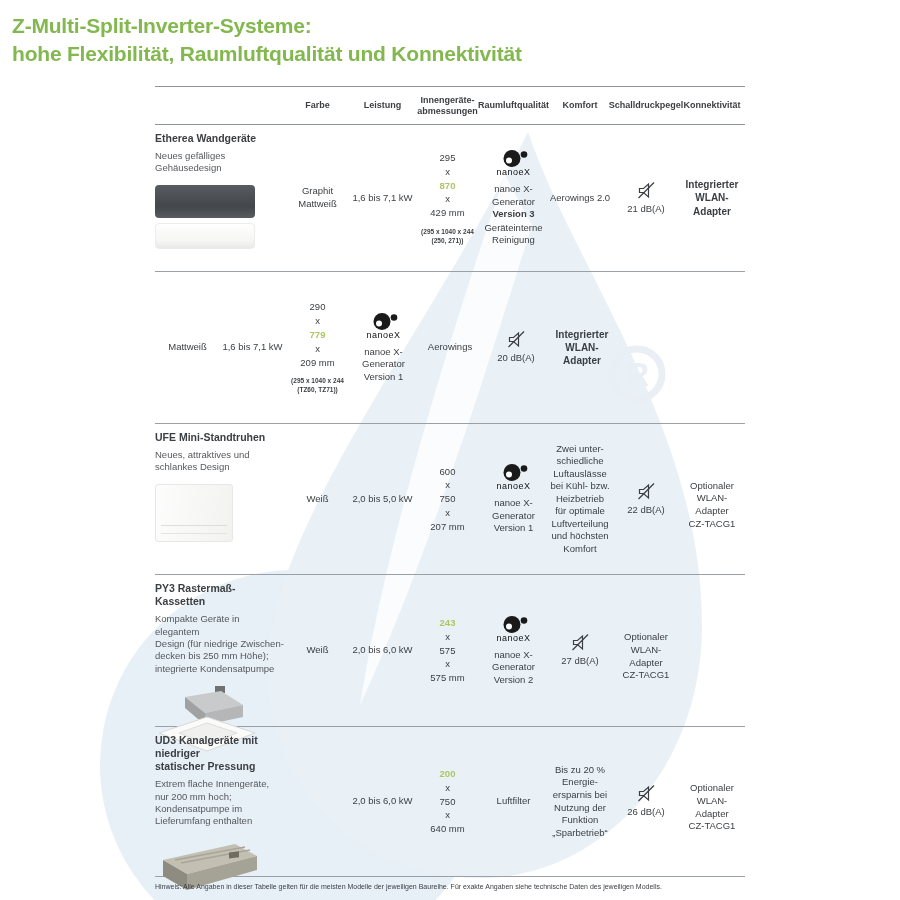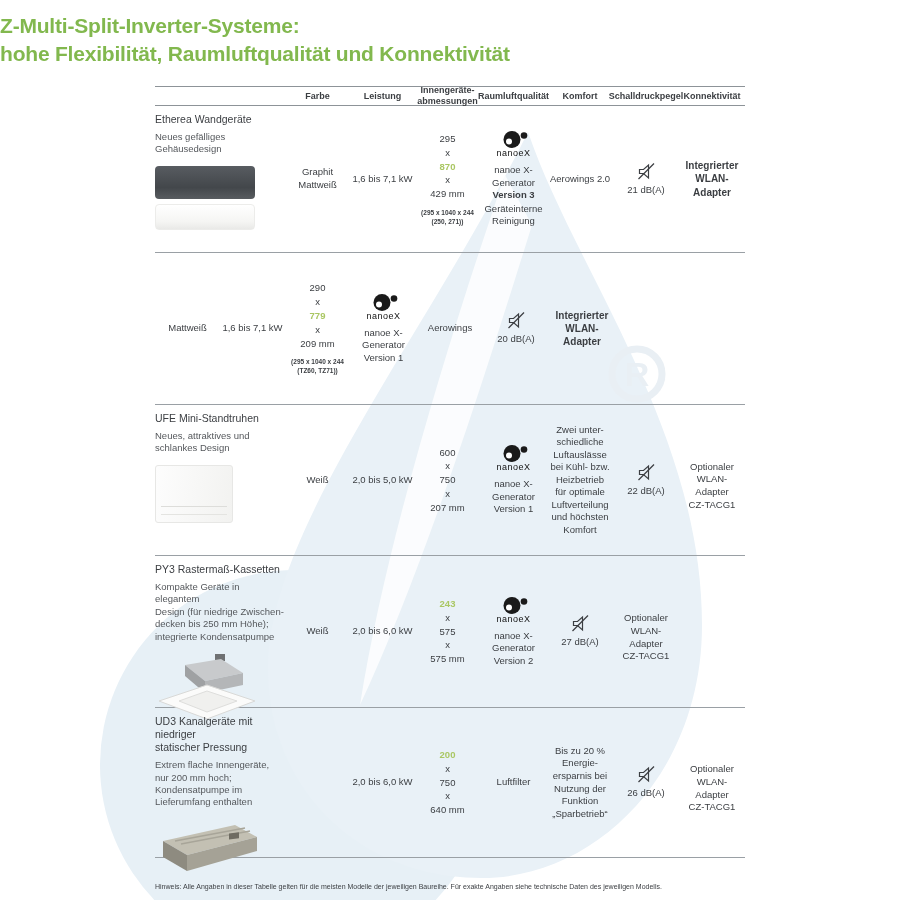--- a/index.html
+++ b/index.html
@@ -5,43 +5,43 @@
   * { margin:0; padding:0; box-sizing:border-box; }
   html,body { width:900px; height:900px; background:#ffffff; overflow:hidden;
     font-family:"Liberation Sans", sans-serif; color:#3b3e42; }
   .page { position:relative; width:900px; height:900px; }
 
   
   .bg-svg { position:absolute; left:0; top:0; z-index:0; }
 
   .content { position:absolute; left:155px; top:0; width:590px; z-index:1; }
 
-  .title { position:absolute; left:0; top:12px; font-size:21px; font-weight:bold;
+  .title { position:absolute; left:12px; top:12px; font-size:21px; font-weight:bold;
     color:#82b84e; line-height:1.33; letter-spacing:-0.2px; }
 
   .tbl { position:absolute; left:0; top:86px; width:590px; }
-  .hdr { display:flex; height:20px; border-top:1px solid #8d9398; border-bottom:1px solid #8d9398;
+  .hdr { display:flex; height:39px; border-top:1px solid #8d9398; border-bottom:1px solid #8d9398;
     align-items:center; }
   .row { display:flex; border-bottom:1px solid #9aa0a5; }
   .r1{height:147px;} .r2{height:152px;} .r3{height:151px;} .r4{height:152px;} .r5{height:150px;}
 
   .c { display:flex; flex-direction:column; align-items:center; justify-content:center;
     text-align:center; font-size:9.5px; line-height:1.32; }
   .c-prod { width:130px; align-items:flex-start; justify-content:flex-start; text-align:left; padding-top:7px; }
   .c-farbe { width:65px; }
   .c-leist { width:65px; }
   .c-abm { width:65px; }
   .c-rlq { width:67px; }
   .c-komf { width:66px; }
   .c-schall { width:66px; }
   .c-konn { width:66px; }
 
   .hdr .c { font-size:9px; font-weight:bold; line-height:1.2; }
 
-  .prod-name { font-size:10.5px; font-weight:normal; white-space:pre-line; line-height:1.25; }
+  .prod-name { font-size:10.5px; font-weight:bold; white-space:pre-line; line-height:1.25; }
   .prod-desc { margin-top:5px; font-size:9.5px; color:#55585c; white-space:pre-line; line-height:1.3; }
   .prod-img { margin-top:10px; }
 
   .pre { white-space:pre-line; }
   .dim-line { line-height:1.45; }
   .dim-green { color:#aac763; font-weight:bold; }
   .dim-note { margin-top:7px; font-size:6.5px; font-weight:bold; white-space:pre-line; line-height:1.4; }
 
   .nanoe-word { font-size:9px; font-weight:normal; color:#111; letter-spacing:0.5px; margin-top:-2px; }
   .rlq-gen { margin-top:4px; }

